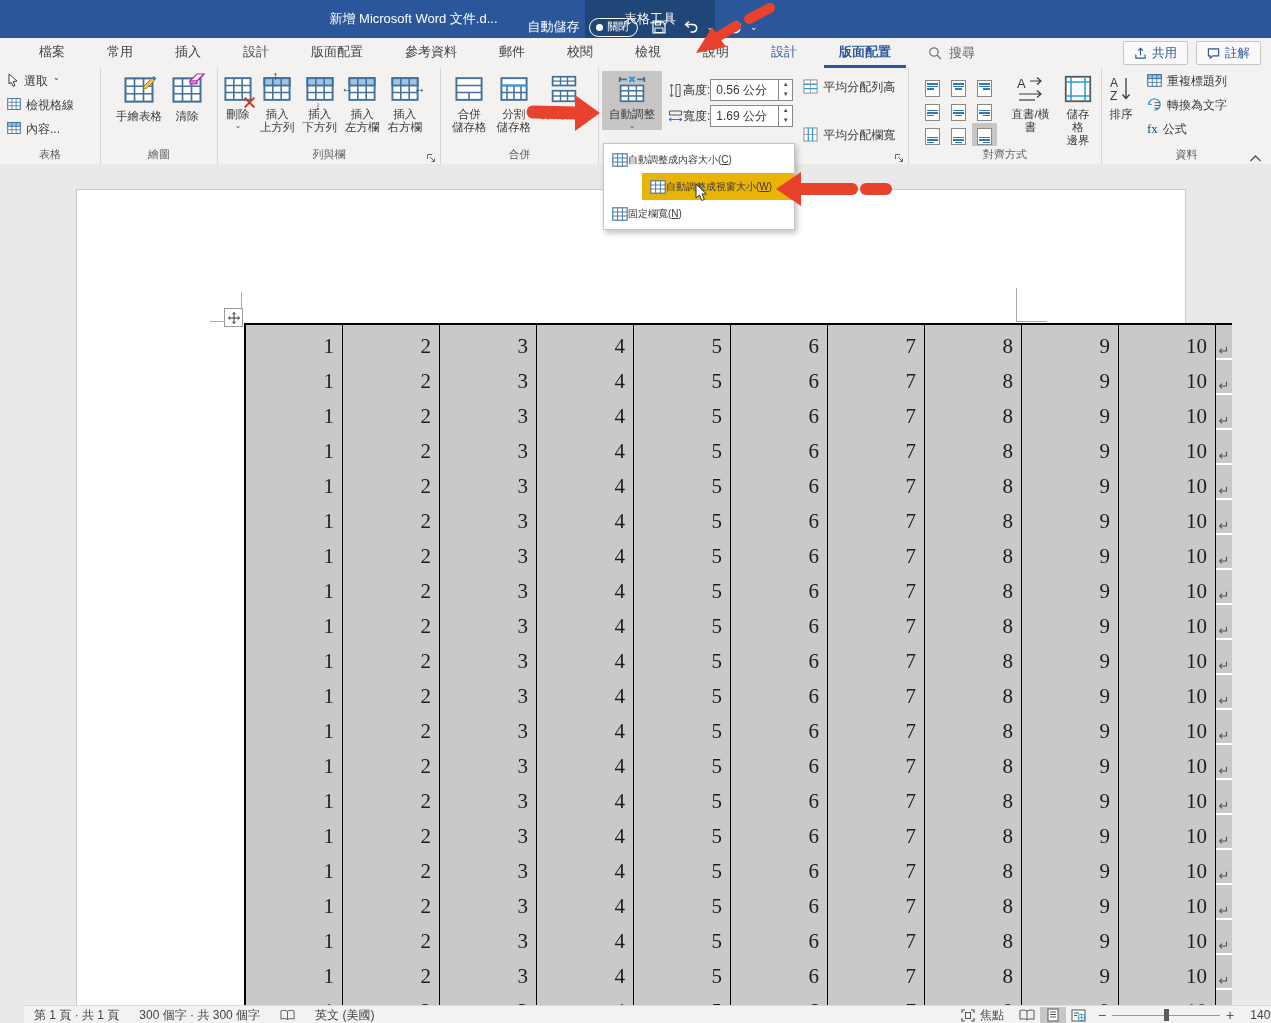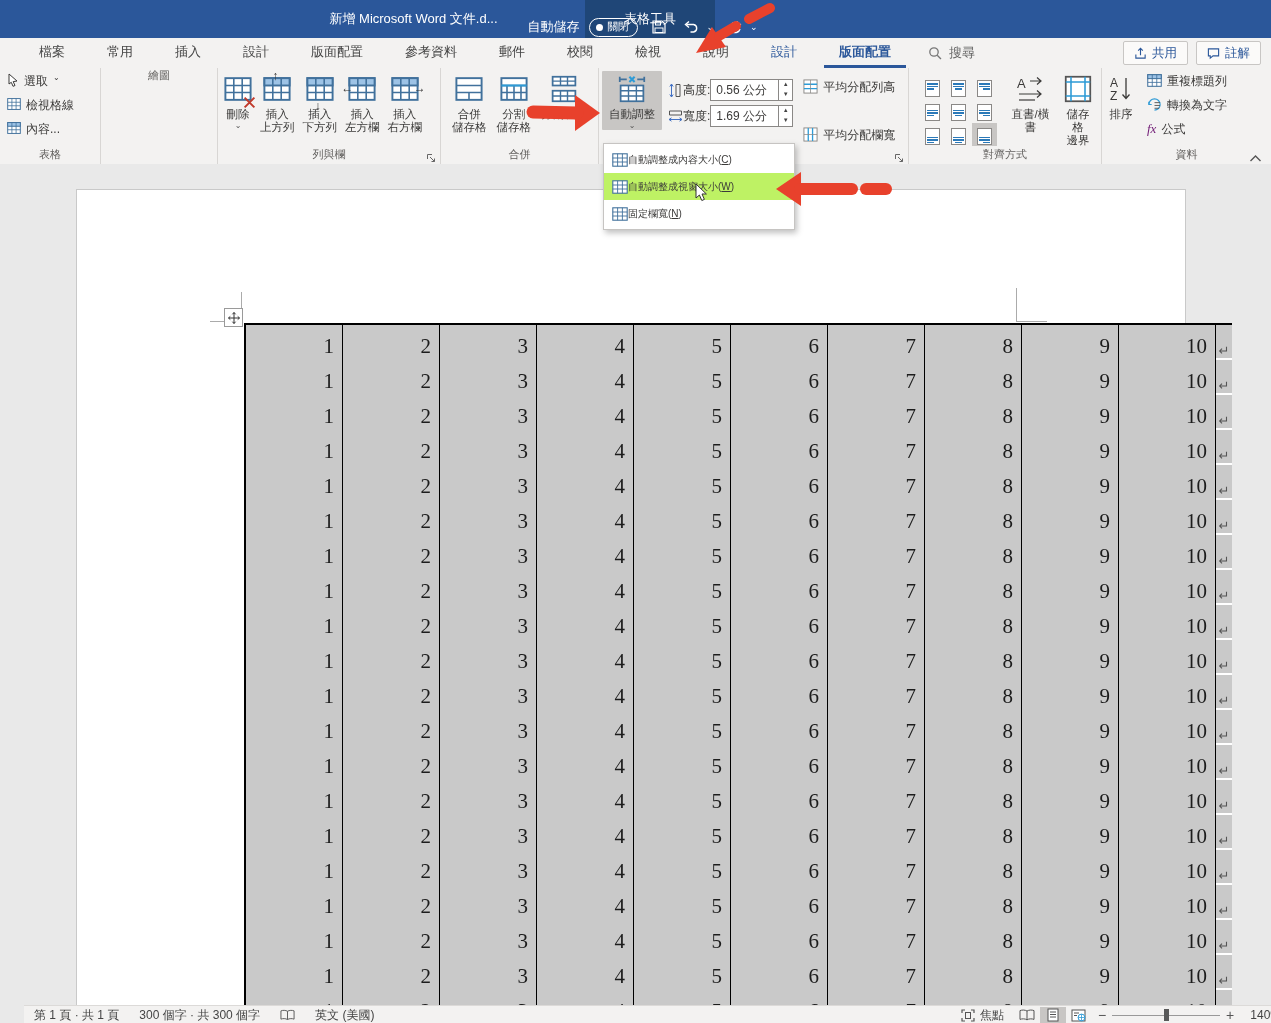--- a/index.html
+++ b/index.html
@@ -78,21 +78,21 @@
   .t-cell{width:88px;height:34px;background:#c9c9c9;border-right:1px solid #000;border-bottom:1px solid #000;
     display:flex;align-items:flex-end;justify-content:flex-end;padding:0 8px 2px 0;box-sizing:content-box;
     font-family:"Liberation Serif",serif;font-size:21px;color:#1c1c1c;cursor:text;}
   .t-end{width:16px;height:33px;margin-top:0;background:#c9c9c9;border-bottom:2px solid #fff;
     display:flex;align-items:flex-end;justify-content:center;font-size:13px;color:#555;}
 
   
   .menu{position:absolute;left:603px;top:143px;width:190px;background:#fff;border:1px solid #c6c4c2;
     box-shadow:2px 3px 6px rgba(0,0,0,.25);z-index:30;padding:2px 0;}
   .menu-item{display:flex;align-items:center;height:27px;padding:0 8px;font-size:10px;color:#3b3a39;cursor:pointer;}
-  .menu-item.hl{background:#bef264;}
+  .menu-item.hl{background:#eab308;margin-left:38px;}
   .menu-item u{text-decoration:underline;}
 
   
   .statusbar{position:absolute;left:0;top:1005px;width:100%;height:18px;background:#f3f2f1;
     border-top:1px solid #dcdad8;display:flex;align-items:center;font-size:12px;color:#444;margin-left:24px;}
   .sb-item{padding:0 10px;display:flex;align-items:center;gap:5px;cursor:pointer;white-space:nowrap;}
   .sb-right{margin-left:auto;display:flex;align-items:center;justify-content:space-between;}
   .viewbtn{width:26px;height:17px;display:flex;align-items:center;justify-content:center;cursor:pointer;}
   .viewbtn.sel{background:#c8c6c4;}
   .zoomslider{display:flex;align-items:center;gap:6px;margin:0 6px;}
@@ -220,20 +220,47 @@
                 <use href="#tblh"></use>
               </svg>
             <span>內容...</span>
           </div>
         </div>
       </div>
       <div class="rg-label">表格</div>
     </div>
 
     <div class="rgroup" style="width:116px">
+      <div class="rg-content" style="justify-content:center;gap:4px">
+        <div class="bigbtn">
+          <span style="position:relative">
+            <svg width="30" height="30">
+                <use href="#tbl"></use>
+              </svg>
+            <svg width="16" height="16" viewBox="0 0 16 16" style="position:absolute;right:-3px;top:-2px">
+                <path d="M3 13 L11 5 L13.5 7.5 L5.5 15.5 L2.5 16 Z" fill="#f0c243" stroke="#8a6d1d" stroke-width="0.8"></path>
+                <path d="M11 5 L13 3 L15.5 5.5 L13.5 7.5 Z" fill="#4472c4"></path>
+              </svg>
+          </span>
+          <span class="lbl">手繪表格</span>
+        </div>
+        <div class="bigbtn">
+          <span style="position:relative">
+            <svg width="30" height="30">
+                <use href="#tbl"></use>
+              </svg>
+            <svg width="17" height="14" viewBox="0 0 17 14" style="position:absolute;right:-4px;top:-3px">
+                <path d="M1 9 L8 2 L15 2 L8 9 Z" fill="#fff" stroke="#b02ca8" stroke-width="1.2"></path>
+                <path d="M1 9 L8 9 L15 2" fill="none" stroke="#b02ca8" stroke-width="1.2"></path>
+                <path d="M1 9 L1 12 L8 12 L8 9" fill="#d67ccf" stroke="#b02ca8" stroke-width="1.2"></path>
+              </svg>
+          </span>
+          <span class="lbl">清除</span>
+        </div>
+      </div>
       <div class="rg-label">繪圖</div>
     </div>
 
     <div class="rgroup" style="width:222px">
       <div class="rg-content" style="gap:2px">
         <div class="bigbtn">
           <span style="position:relative">
             <svg width="28" height="28">
                 <use href="#tbl"></use>
               </svg>
@@ -486,21 +513,21 @@
           </div>
           <div class="srow">
             <svg width="15" height="15" viewBox="0 0 16 16">
                 <path d="M2 8 A6 6 0 1 1 8 14" fill="none" stroke="#2e9bd6" stroke-width="1.2"></path>
                 <path d="M2 5 V8 H5" fill="none" stroke="#2e9bd6" stroke-width="1.2"></path>
                 <path d="M8 6 H14 M8 9 H14 M8 12 H13" stroke="#555" stroke-width="1"></path>
               </svg>
             <span>轉換為文字</span>
           </div>
           <div class="srow">
-            <span style="font-family:'Liberation Serif',serif;font-style:italic;font-size:13px;color:#701a75">fx</span>
+            <span style="font-family:'Liberation Serif',serif;font-size:13px;color:#0c4a6e">fx</span>
             <span>公式</span>
           </div>
         </div>
       </div>
       <div class="rg-label">資料</div>
     </div>
 
     <span class="collapse">
       <svg width="13" height="9" viewBox="0 0 13 9">
           <path d="M1.5 7 L6.5 2 L11.5 7" fill="none" stroke="#555" stroke-width="1.4"></path>

